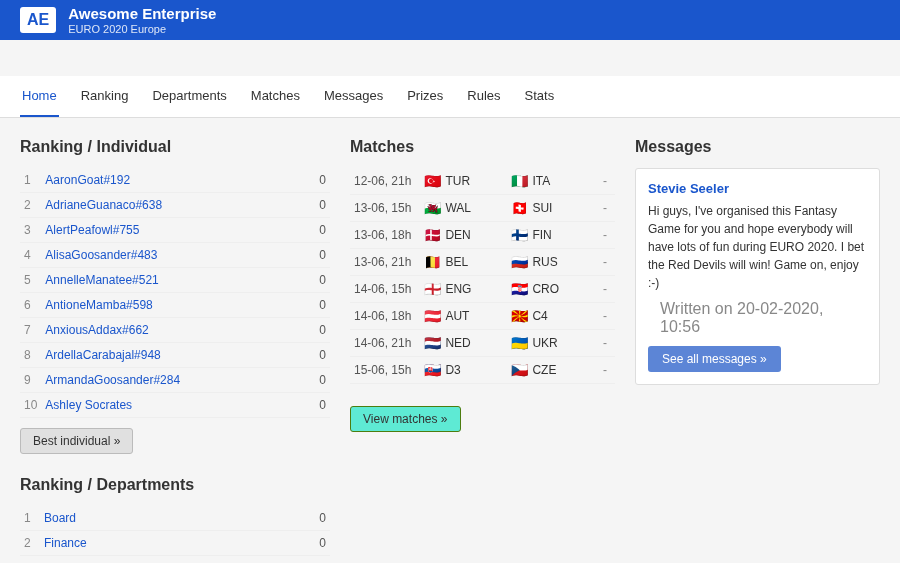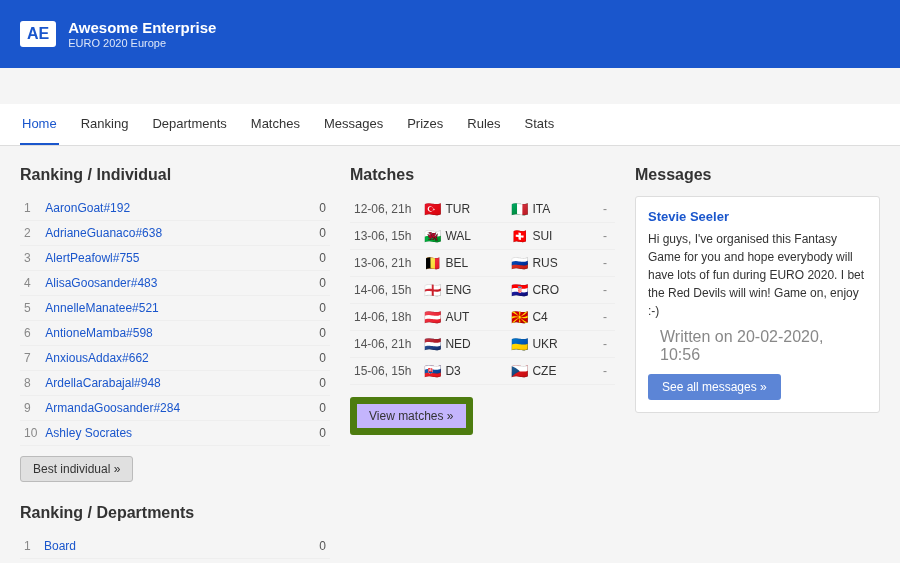--- a/index.html
+++ b/index.html
@@ -6,21 +6,21 @@
     body { font-family: Arial, sans-serif; font-size: 13px; background: #f5f5f5; color: #333; }
 
     
     .header {
       background: #1a56cc;
       color: white;
       display: flex;
       align-items: center;
       justify-content: space-between;
       padding: 10px 20px;
-      height: 68px;
+      height: 40px;
     }
     .header-left { display: flex; align-items: center; gap: 12px; }
     .logo-box {
       background: white;
       color: #1a56cc;
       font-weight: bold;
       font-size: 16px;
       padding: 4px 7px;
       border-radius: 3px;
     }
@@ -136,28 +136,28 @@
       color: white;
       padding: 6px 14px;
       font-size: 12px;
       cursor: pointer;
       border-radius: 3px;
     }
 
     .sub-section { margin-top: 22px; }
 
     .view-matches-btn {
-      background: #c4b5fd;
-      border: 7px solid #4d7c0f;
+      background: #5eead4;
+      border: 1px solid #4d7c0f;
       color: #333;
       padding: 5px 12px;
       font-size: 12px;
       cursor: pointer;
       border-radius: 3px;
-      margin-top: 12px;
+      margin-top: 22px;
     }
   </style>
 </head>
 <body>
 
 <div class="header">
   <div class="header-left">
     <div class="logo-box">AE</div>
     <div>
       <div class="header-title">Awesome Enterprise</div>
@@ -296,20 +296,36 @@
       </td>
       <td>
         <div class="team-cell">
           <span class="flag">🇨🇭</span>
           <span>SUI</span>
         </div>
       </td>
       <td class="score">-</td>
     </tr>
           <tr>
+      <td class="date">13-06, 18h</td>
+      <td>
+        <div class="team-cell">
+          <span class="flag">🇩🇰</span>
+          <span>DEN</span>
+        </div>
+      </td>
+      <td>
+        <div class="team-cell">
+          <span class="flag">🇫🇮</span>
+          <span>FIN</span>
+        </div>
+      </td>
+      <td class="score">-</td>
+    </tr>
+          <tr>
       <td class="date">13-06, 21h</td>
       <td>
         <div class="team-cell">
           <span class="flag">🇧🇪</span>
           <span>BEL</span>
         </div>
       </td>
       <td>
         <div class="team-cell">
           <span class="flag">🇷🇺</span>

